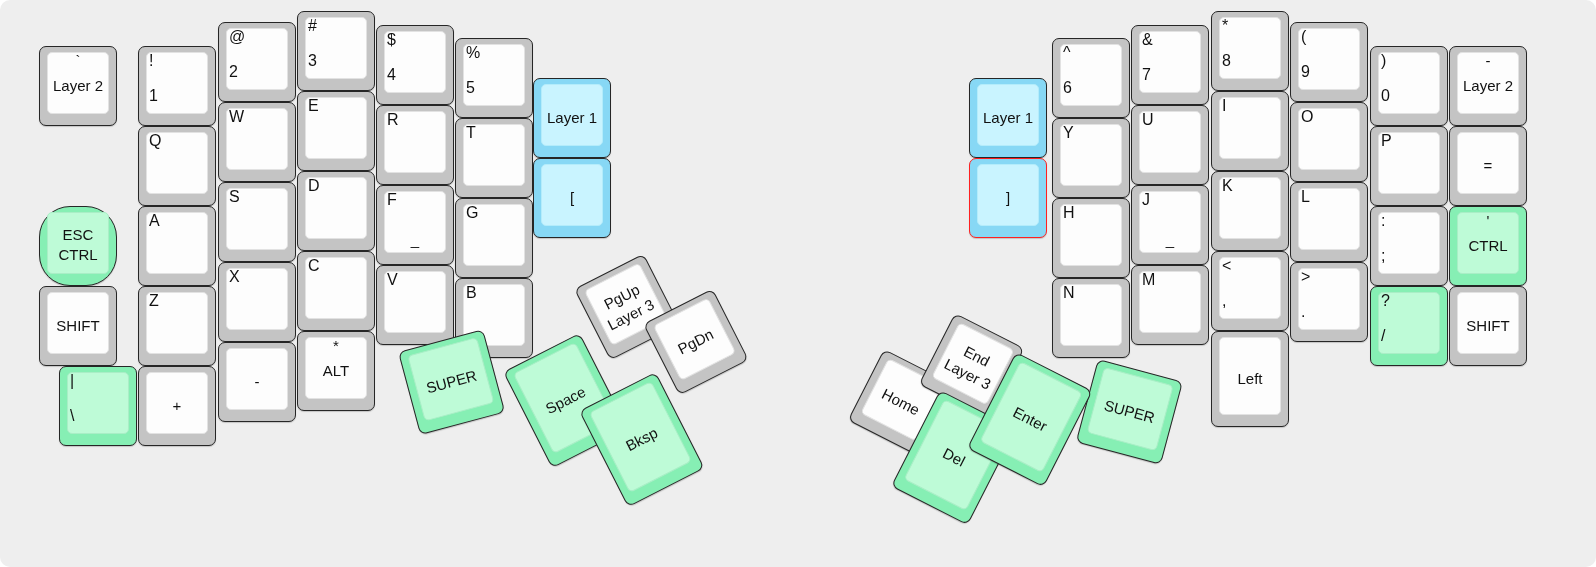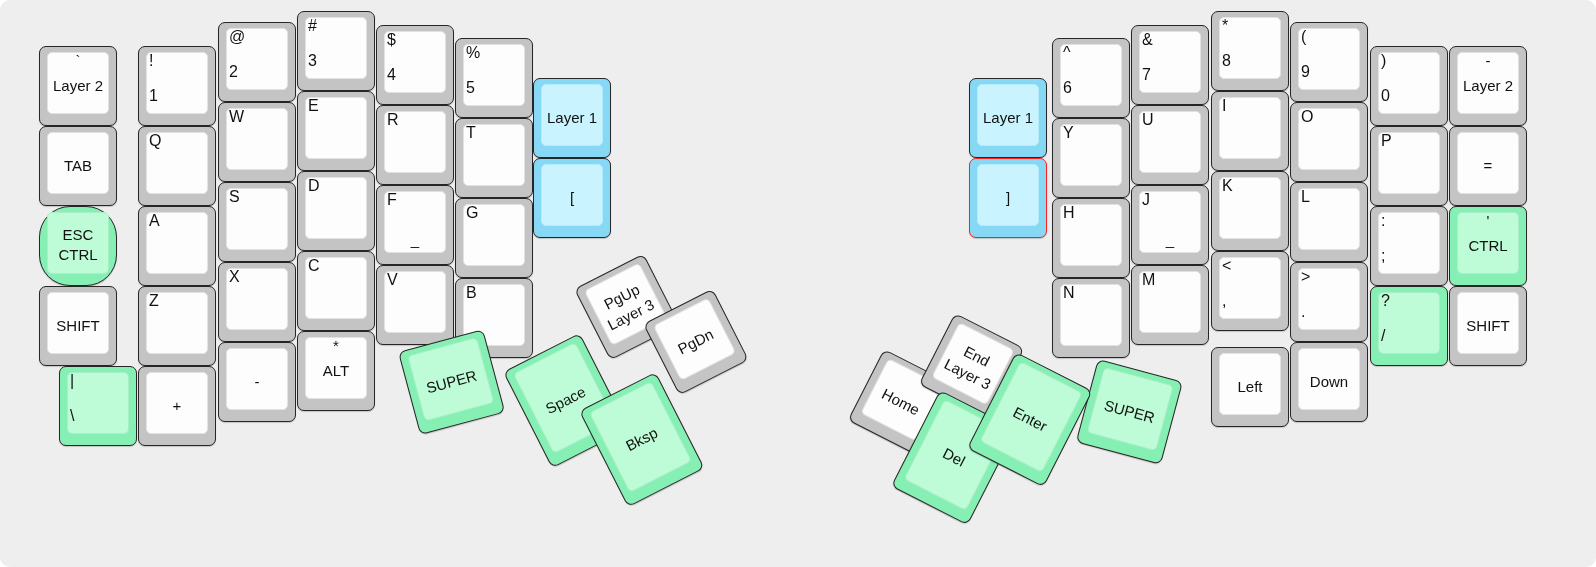--- a/index.html
+++ b/index.html
@@ -68,24 +68,20 @@
 </style>
 </head>
 <body>
 
 <div id="stage">
     <div class="key" style="left: 39px; top: 46px; width: 78px; height: 80px;">
       <span class="cap"></span>
       <span class="lg top">`</span>
       <span class="lg mid">Layer 2</span>
     </div>
-    <div class="key" style="left: 39px; top: 126px; width: 78px; height: 80px;">
-      <span class="cap"></span>
-      <span class="lg mid">TAB</span>
-    </div>
     <div class="key green" style="left: 39px; top: 206px; width: 78px; height: 80px; border-radius: 31px;">
       <span class="cap"></span>
       <span class="lg two">ESC<br>CTRL</span>
     </div>
     <div class="key" style="left: 39px; top: 286px; width: 78px; height: 80px;">
       <span class="cap"></span>
       <span class="lg mid">SHIFT</span>
     </div>
     <div class="key green letter symrow" style="left: 59px; top: 366px; width: 78px; height: 80px;">
       <span class="cap"></span>
@@ -253,21 +249,21 @@
     </div>
     <div class="key letter" style="left: 1211px; top: 171px; width: 78px; height: 80px;">
       <span class="cap"></span>
       <span class="lg top">K</span>
     </div>
     <div class="key letter symrow" style="left: 1211px; top: 251px; width: 78px; height: 80px;">
       <span class="cap"></span>
       <span class="lg top">&lt;</span>
       <span class="lg bot">,</span>
     </div>
-    <div class="key" style="left: 1211px; top: 347px; width: 78px; height: 80px;">
+    <div class="key" style="left: 1211px; top: 331px; width: 78px; height: 96px;">
       <span class="cap"></span>
       <span class="lg mid">Left</span>
     </div>
     <div class="key letter symrow" style="left: 1290px; top: 22px; width: 78px; height: 80px;">
       <span class="cap"></span>
       <span class="lg top">(</span>
       <span class="lg bot">9</span>
     </div>
     <div class="key letter" style="left: 1290px; top: 102px; width: 78px; height: 80px;">
       <span class="cap"></span>
@@ -275,24 +271,20 @@
     </div>
     <div class="key letter" style="left: 1290px; top: 182px; width: 78px; height: 80px;">
       <span class="cap"></span>
       <span class="lg top">L</span>
     </div>
     <div class="key letter symrow" style="left: 1290px; top: 262px; width: 78px; height: 80px;">
       <span class="cap"></span>
       <span class="lg top">&gt;</span>
       <span class="lg bot">.</span>
     </div>
-    <div class="key" style="left: 1290px; top: 342px; width: 78px; height: 80px;">
-      <span class="cap"></span>
-      <span class="lg mid">Down</span>
-    </div>
     <div class="key letter symrow" style="left: 1370px; top: 46px; width: 78px; height: 80px;">
       <span class="cap"></span>
       <span class="lg top">)</span>
       <span class="lg bot">0</span>
     </div>
     <div class="key letter" style="left: 1370px; top: 126px; width: 78px; height: 80px;">
       <span class="cap"></span>
       <span class="lg top">P</span>
     </div>
     <div class="key letter symrow" style="left: 1370px; top: 206px; width: 78px; height: 80px;">

